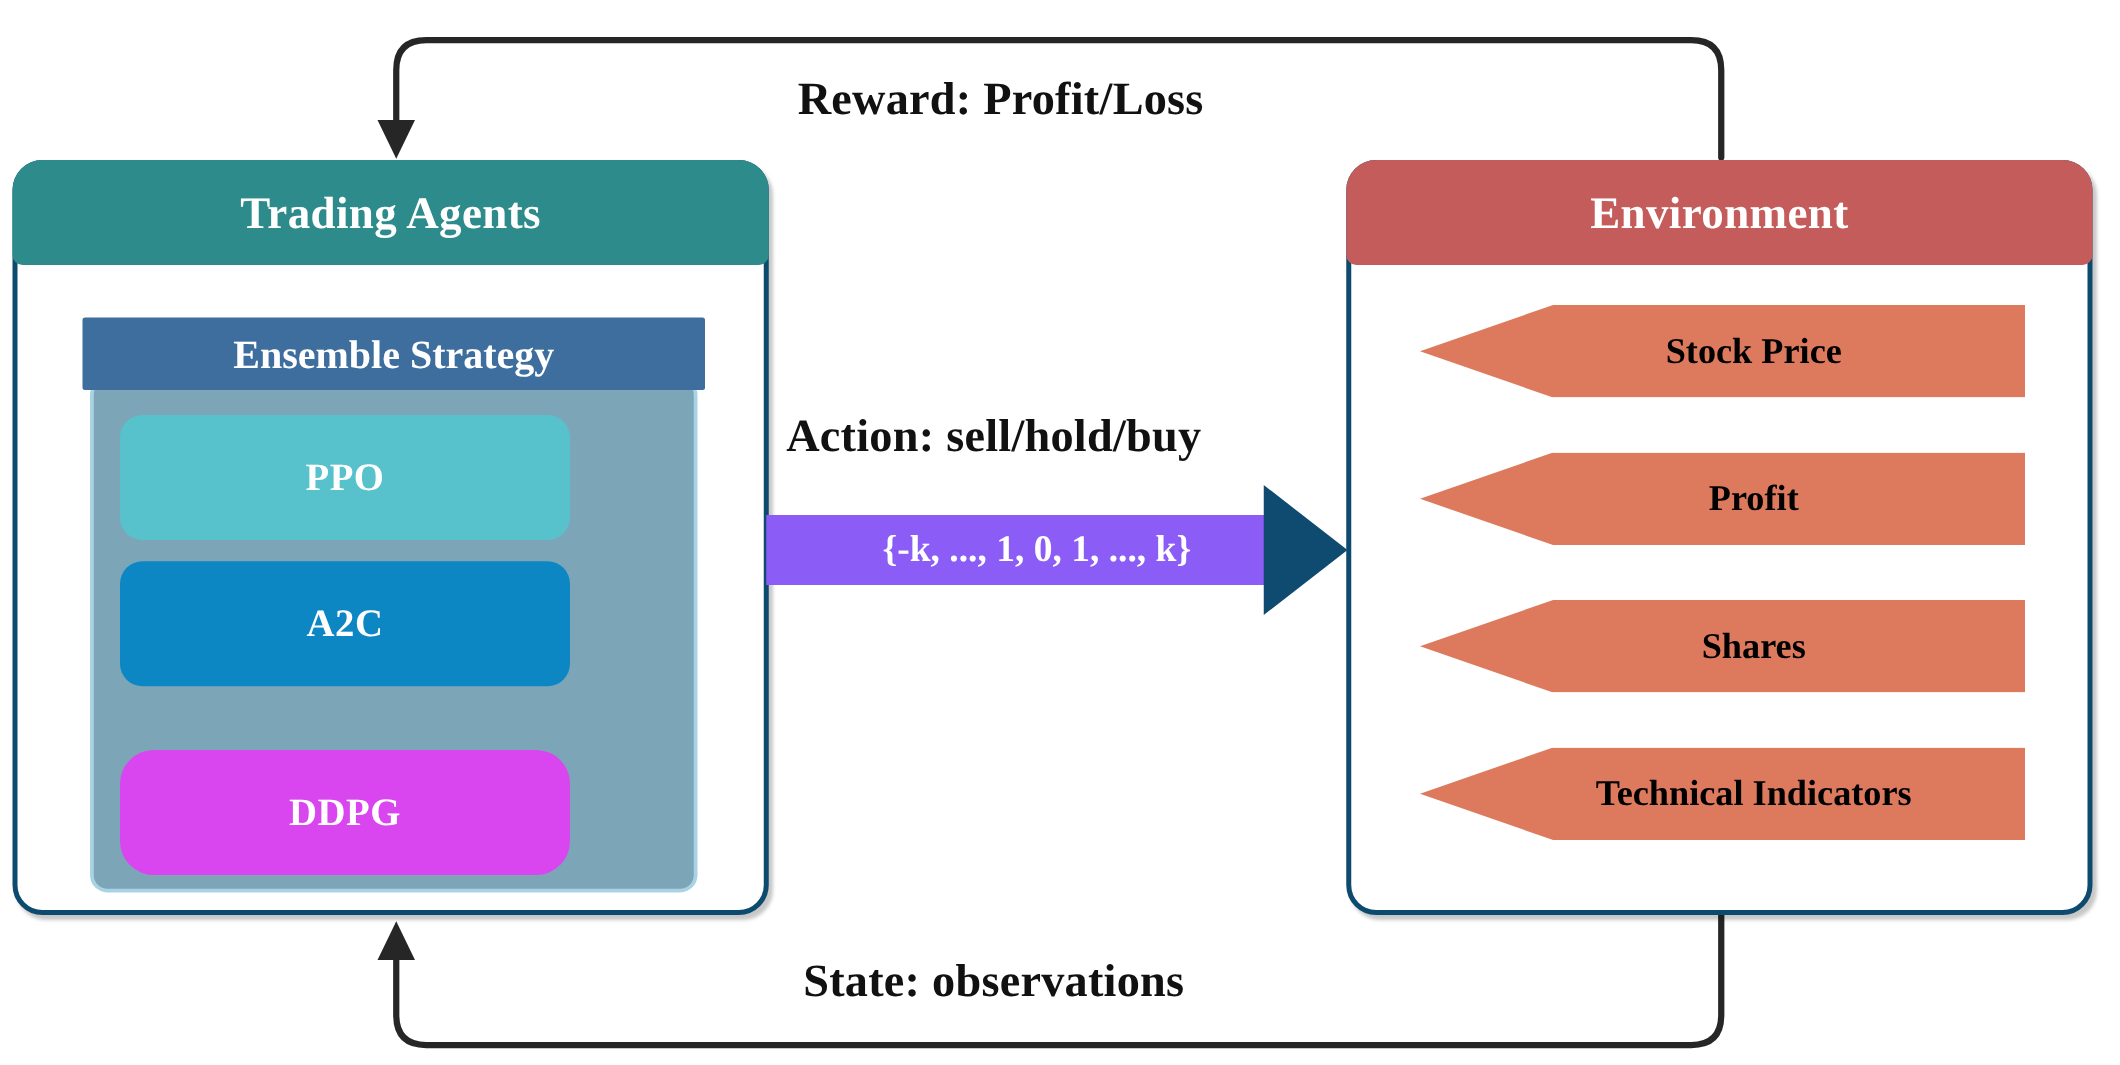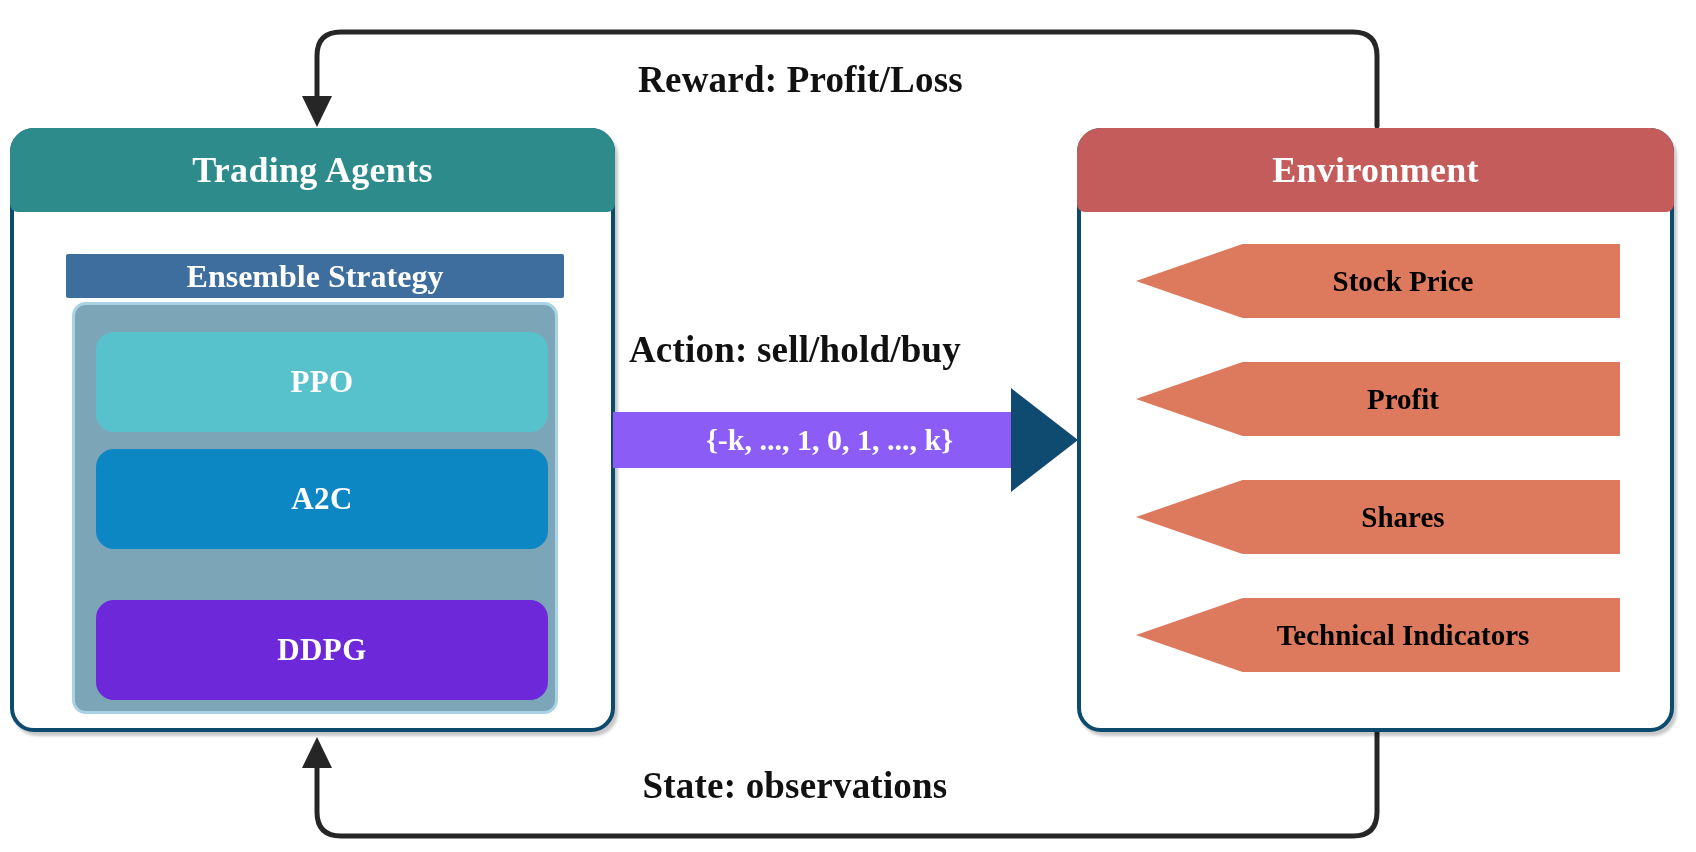--- a/index.html
+++ b/index.html
@@ -67,50 +67,50 @@
     letter-spacing: 0.3px;
     z-index: 4;
   }
   .header-agents { background: #2e8b8b; }
   .header-environment { background: #c55c5c; }
 
   
   .ensemble-header {
     position: absolute;
     left: 52px; top: 122px;
-    width: 498px; height: 44px;
+    width: 498px; height: 58px;
     background: #3d6e9e;
     border-radius: 2px;
     display: flex; align-items: center; justify-content: center;
     color: #ffffff; font-size: 32px; font-weight: 600;
     z-index: 6;
   }
   .ensemble-body {
     position: absolute;
     left: 58px; top: 170px;
     width: 486px; height: 412px;
     background: #7ca6b8;
     border: 3px solid #a9d3e4;
     border-radius: 14px;
     box-sizing: border-box;
     z-index: 5;
   }
   .agent-pill {
     position: absolute;
     left: 82px;
-    width: 452px; height: 100px;
+    width: 360px; height: 100px;
     border-radius: 18px;
     display: flex; align-items: center; justify-content: center;
     color: #ffffff; font-size: 31px; font-weight: 600;
     letter-spacing: 0.4px;
     z-index: 6;
   }
   .agent-ppo  { top: 200px; background: #57c2cc; }
   .agent-a2c  { top: 317px; background: #0d86c4; }
-  .agent-ddpg { top: 468px; background: #6d28d9; }
+  .agent-ddpg { top: 468px; background: #d946ef; border-radius: 27px; }
 
   
   .obs-arrow {
     position: absolute;
     left: 55px;
     width: 484px; height: 74px;
     background: #dd7a5e;
     clip-path: polygon(0 50%, 22% 0, 100% 0, 100% 100%, 22% 100%);
     display: flex; align-items: center; justify-content: center;
     padding-left: 50px;

